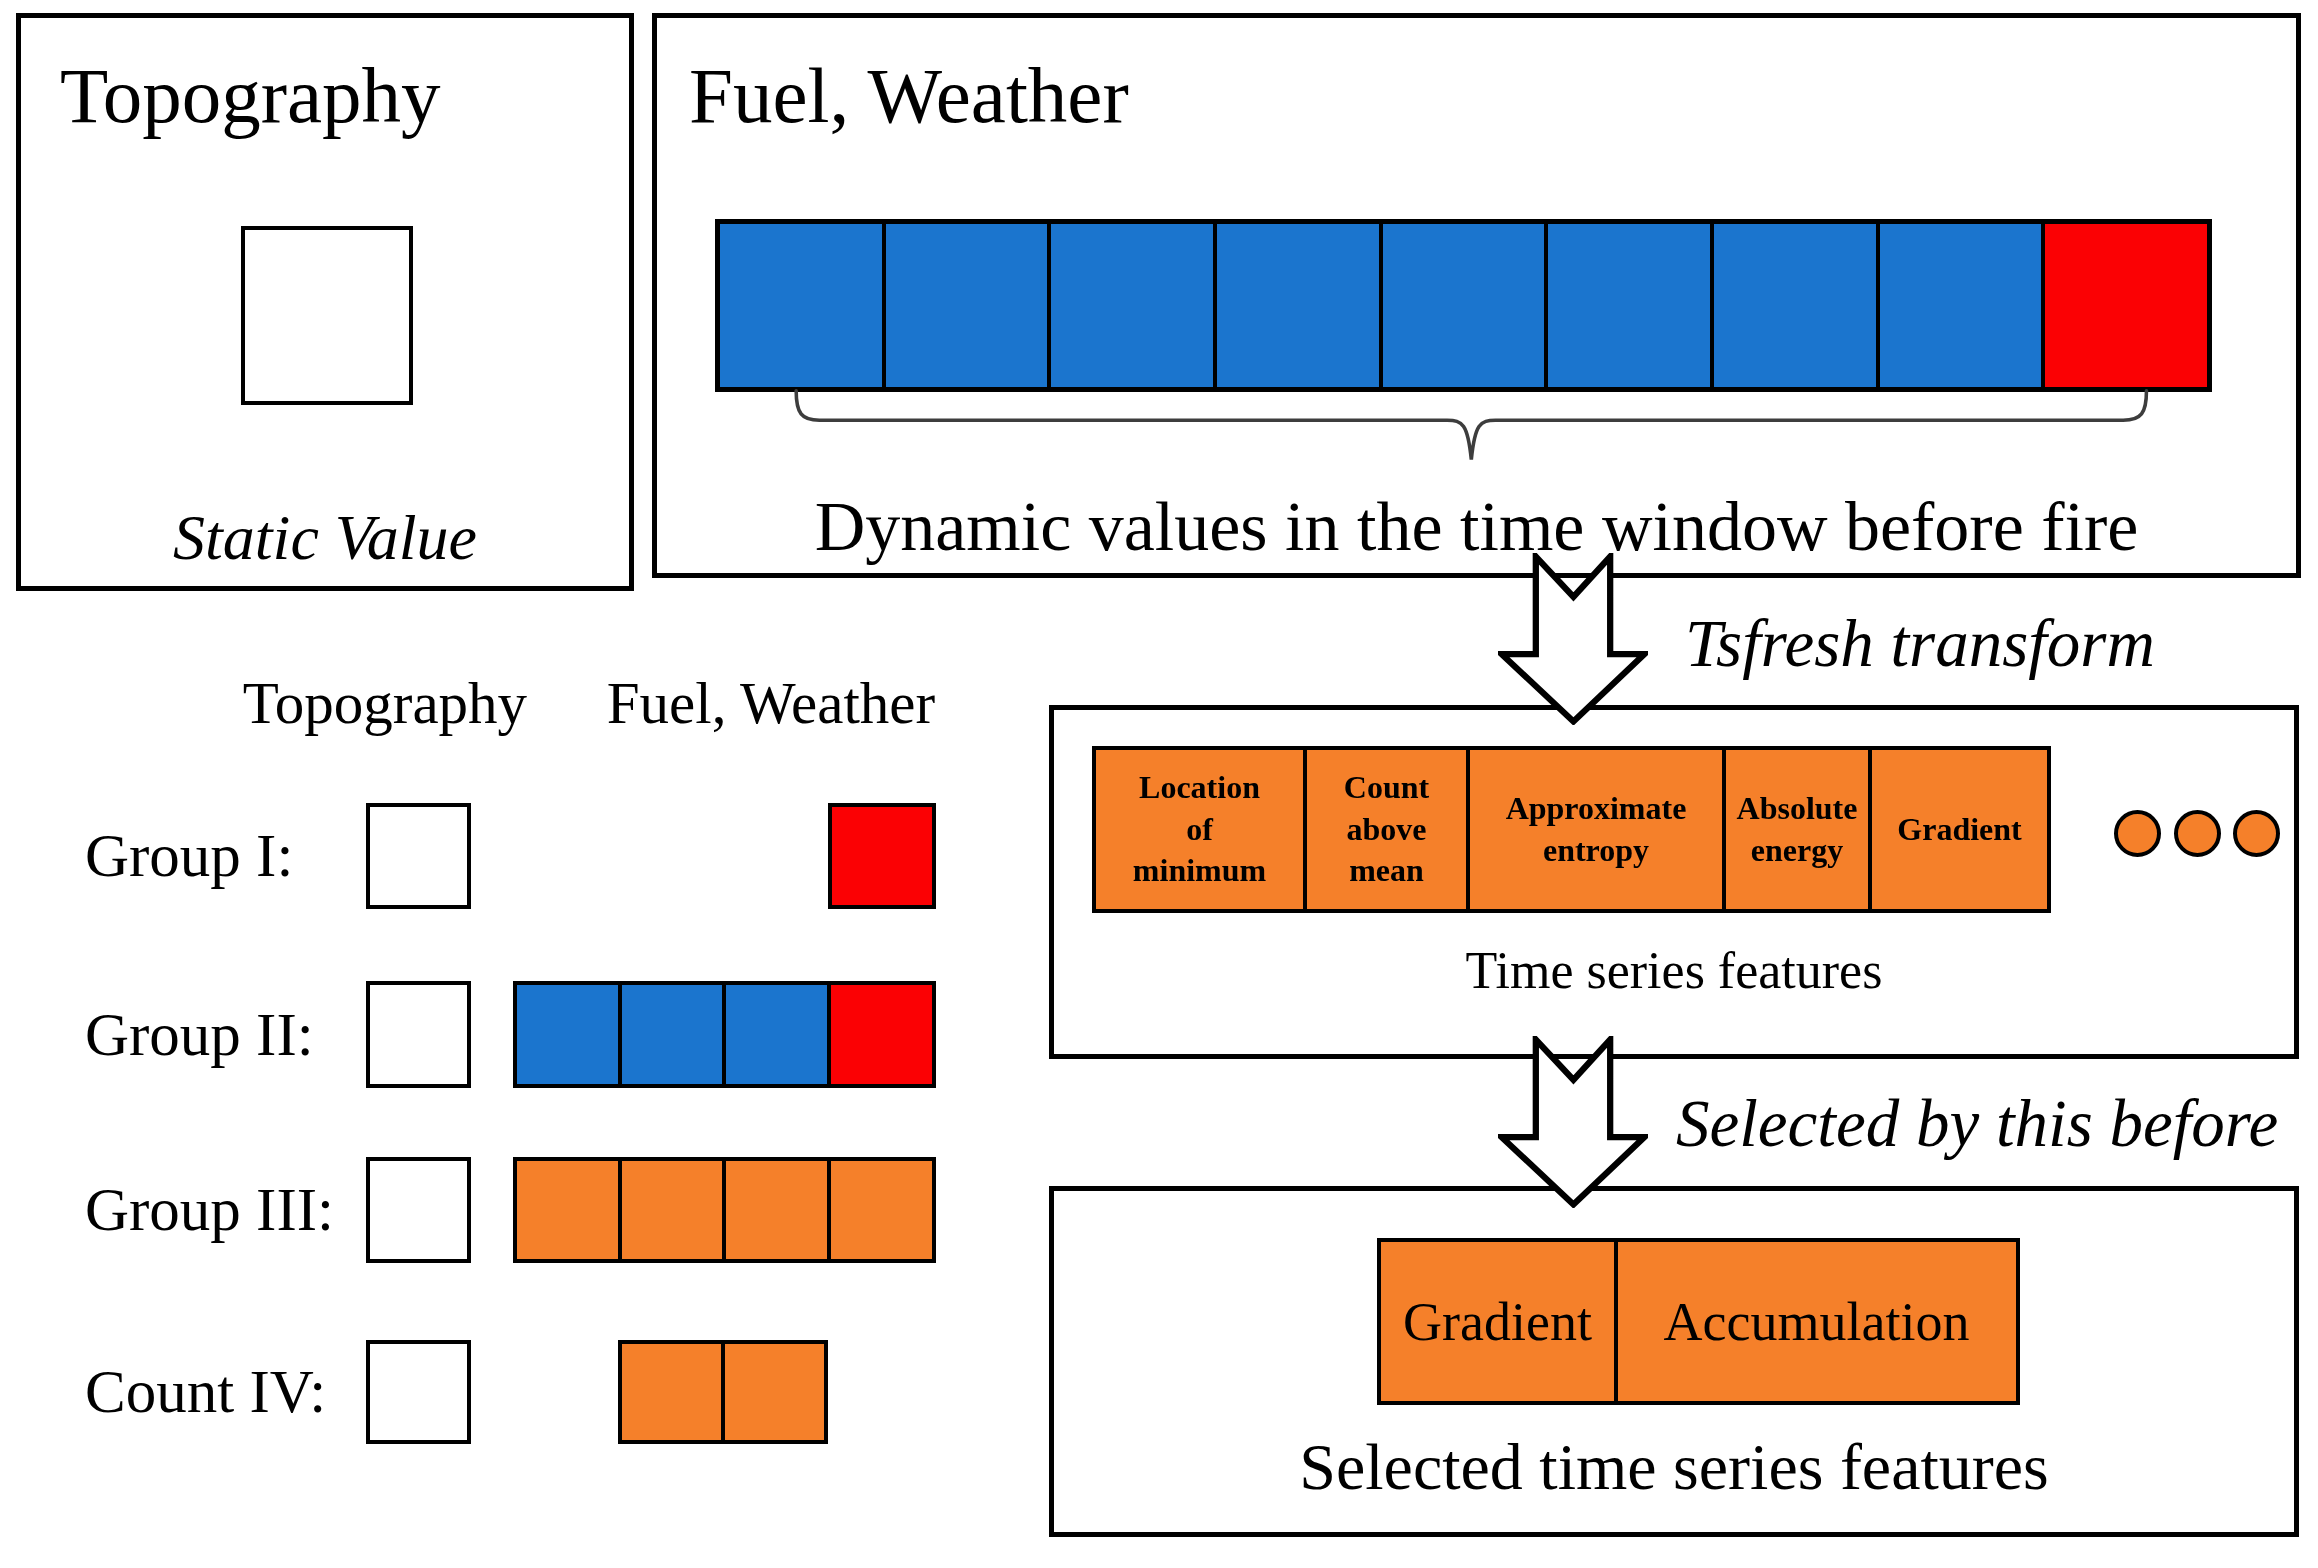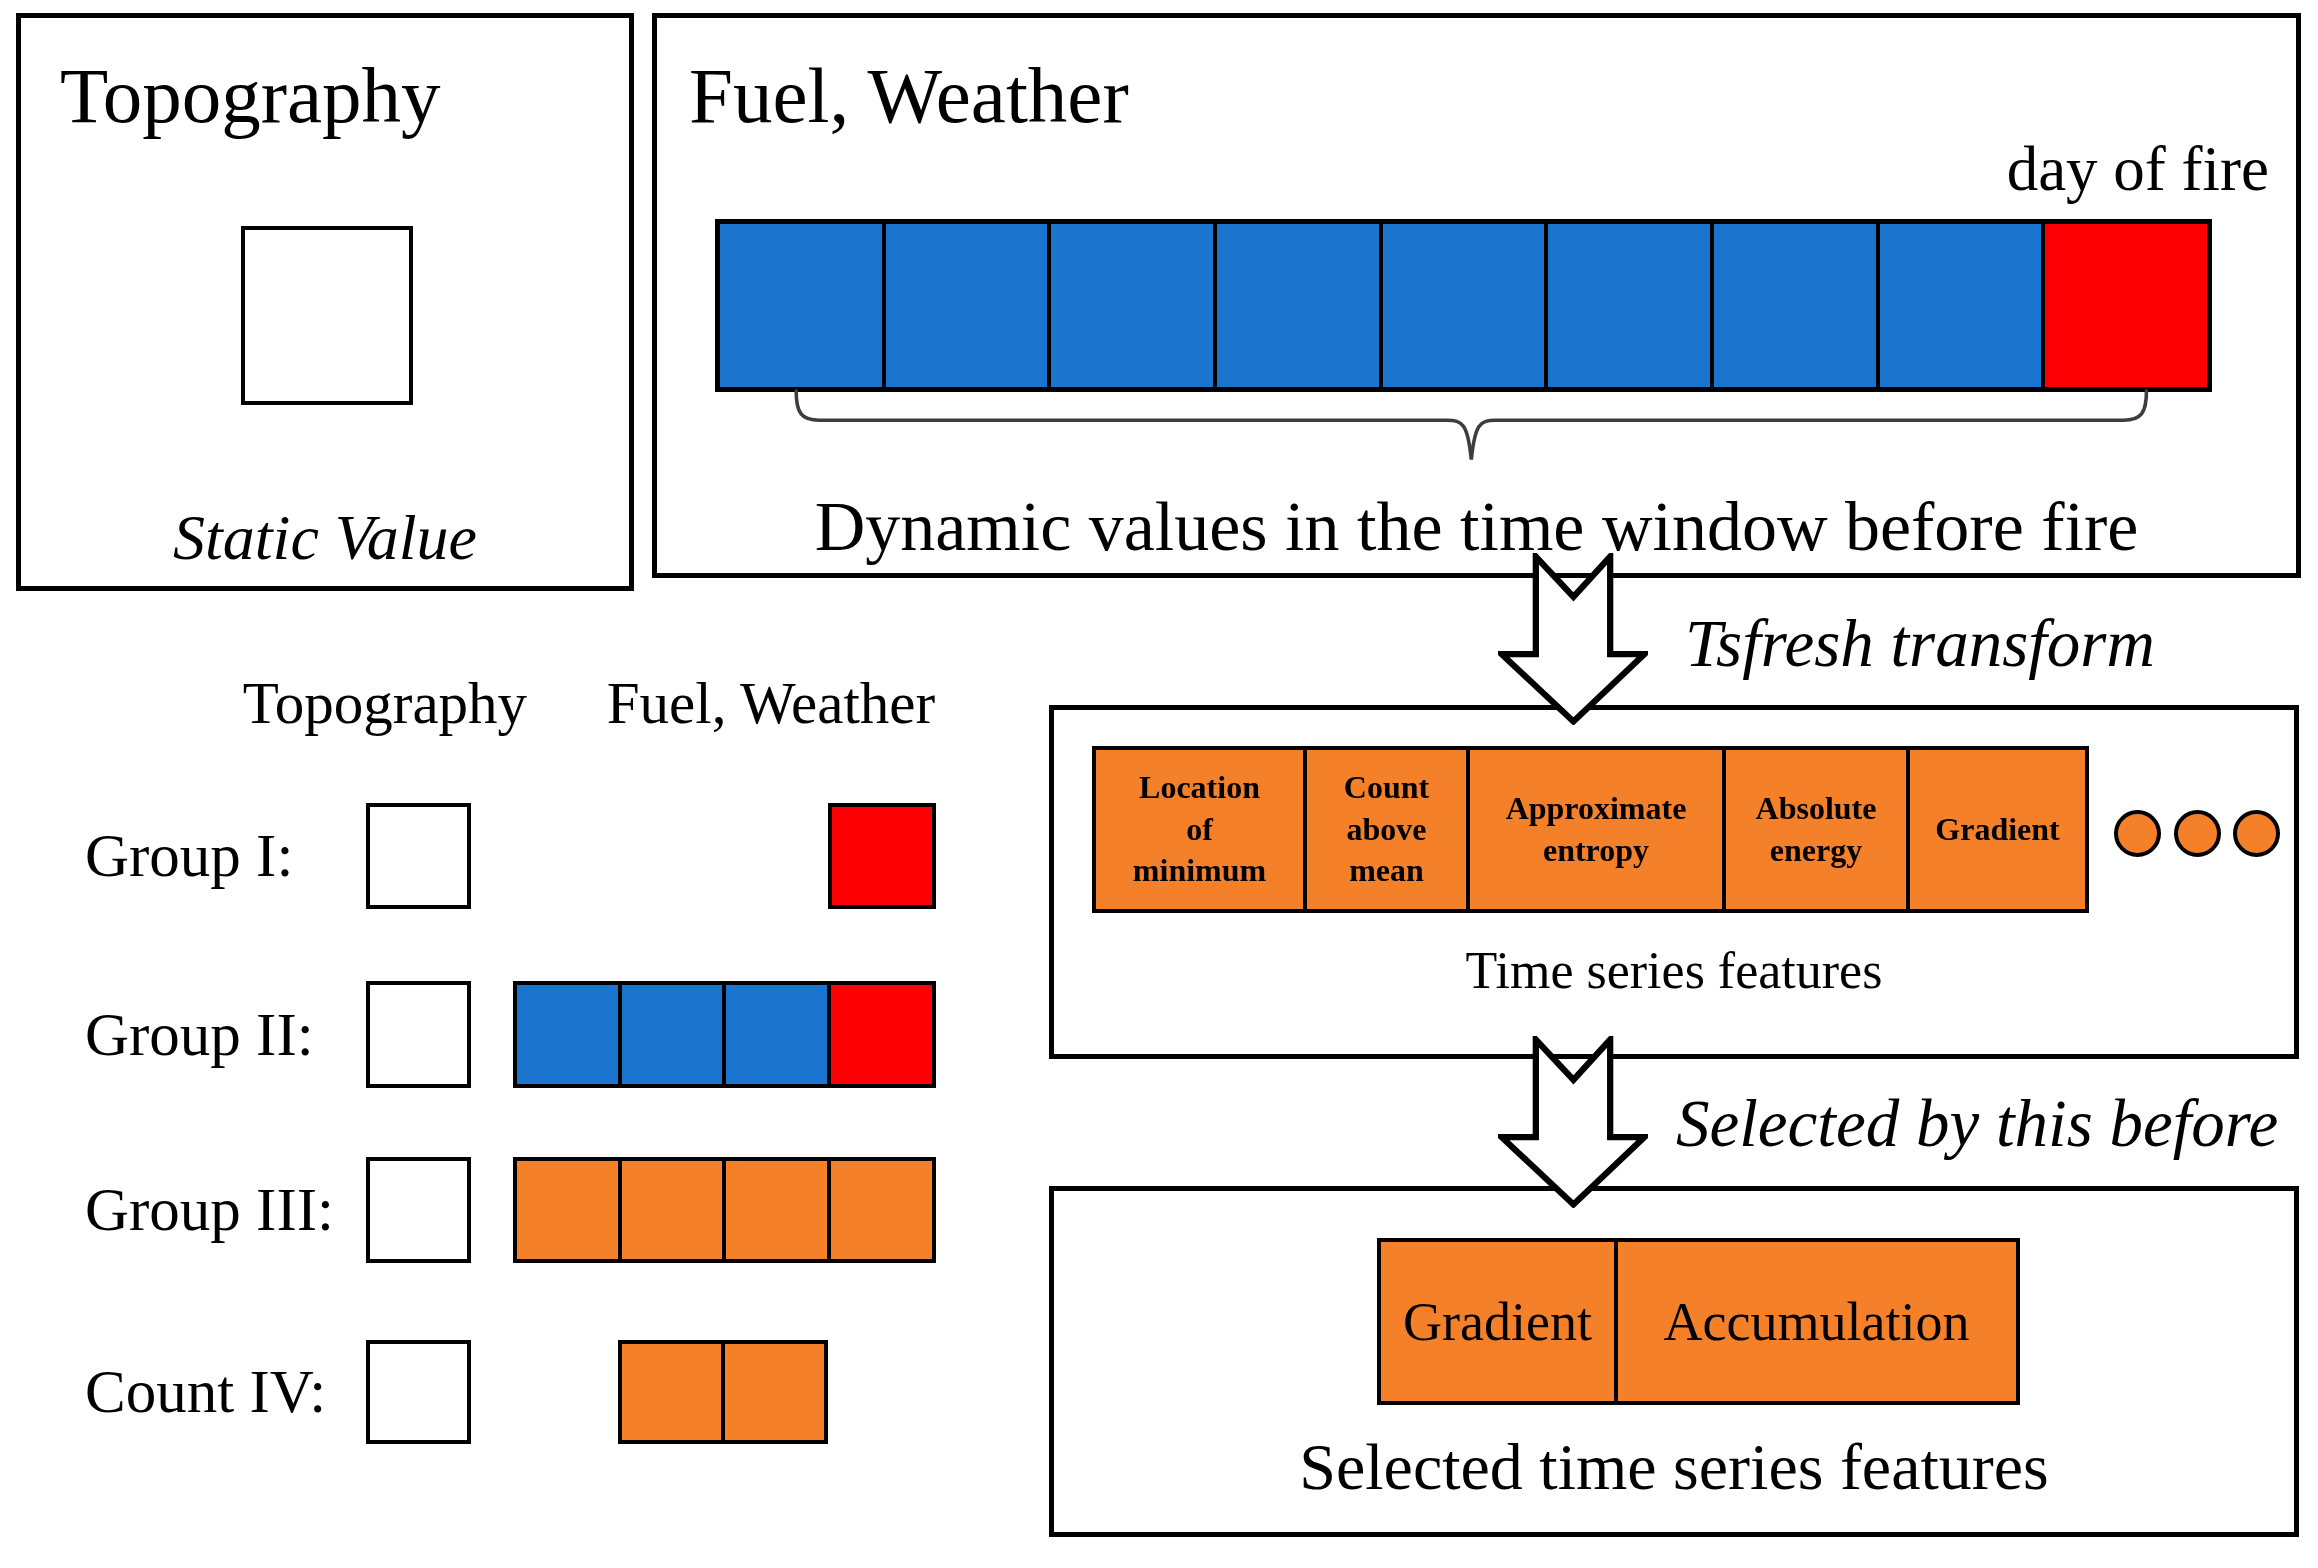--- a/index.html
+++ b/index.html
@@ -76,21 +76,20 @@
 <body>
 
 <div class="panel" id="topo-panel">
   <div class="panel-title" id="topo-title">Topography</div>
   <div id="static-square"></div>
   <div class="caption" id="static-caption">Static Value</div>
 </div>
 
 <div class="panel" id="fuel-panel">
   <div class="panel-title" id="fuel-title">Fuel, Weather</div>
-  <div id="day-label">day of fire</div>
   <div id="time-bar">
       <div class="bar-cell" style="background: rgb(27, 117, 206);"></div>
       <div class="bar-cell" style="background: rgb(27, 117, 206);"></div>
       <div class="bar-cell" style="background: rgb(27, 117, 206);"></div>
       <div class="bar-cell" style="background: rgb(27, 117, 206);"></div>
       <div class="bar-cell" style="background: rgb(27, 117, 206);"></div>
       <div class="bar-cell" style="background: rgb(27, 117, 206);"></div>
       <div class="bar-cell" style="background: rgb(27, 117, 206);"></div>
       <div class="bar-cell" style="background: rgb(27, 117, 206);"></div>
       <div class="bar-cell" style="background: rgb(251, 1, 4);"></div>
@@ -110,21 +109,21 @@
 <div class="panel" id="features-panel">
   <div id="feature-row">
       <div class="feature-box" style="width: 215px; white-space: pre-line;">Location
 of
 minimum</div>
       <div class="feature-box" style="width: 168px; white-space: pre-line;">Count
 above
 mean</div>
       <div class="feature-box" style="width: 260px; white-space: pre-line;">Approximate
 entropy</div>
-      <div class="feature-box" style="width: 189px; white-space: pre-line;">Absolute
+      <div class="feature-box" style="width: 151px; white-space: pre-line;">Absolute
 energy</div>
       <div class="feature-box" style="width: 183px; white-space: pre-line;">Gradient</div>
     </div>
   <div id="dots-row">
       <div class="dot"></div>
       <div class="dot"></div>
       <div class="dot"></div>
     </div>
   <div class="caption" id="ts-caption">Time series features</div>
 </div>

